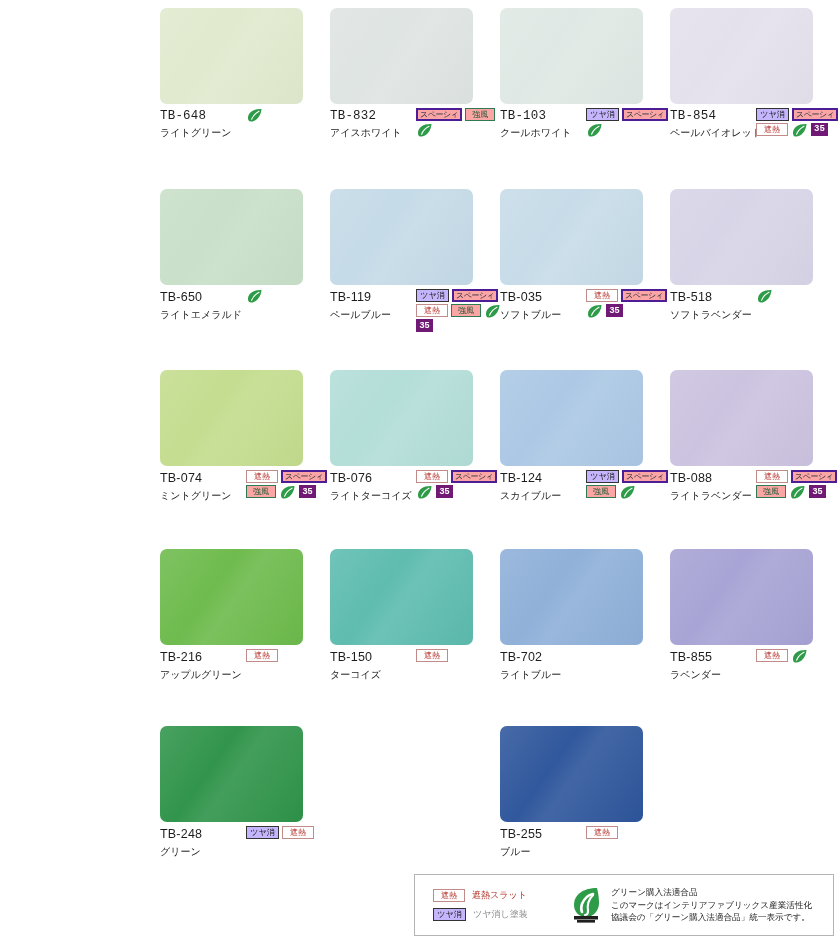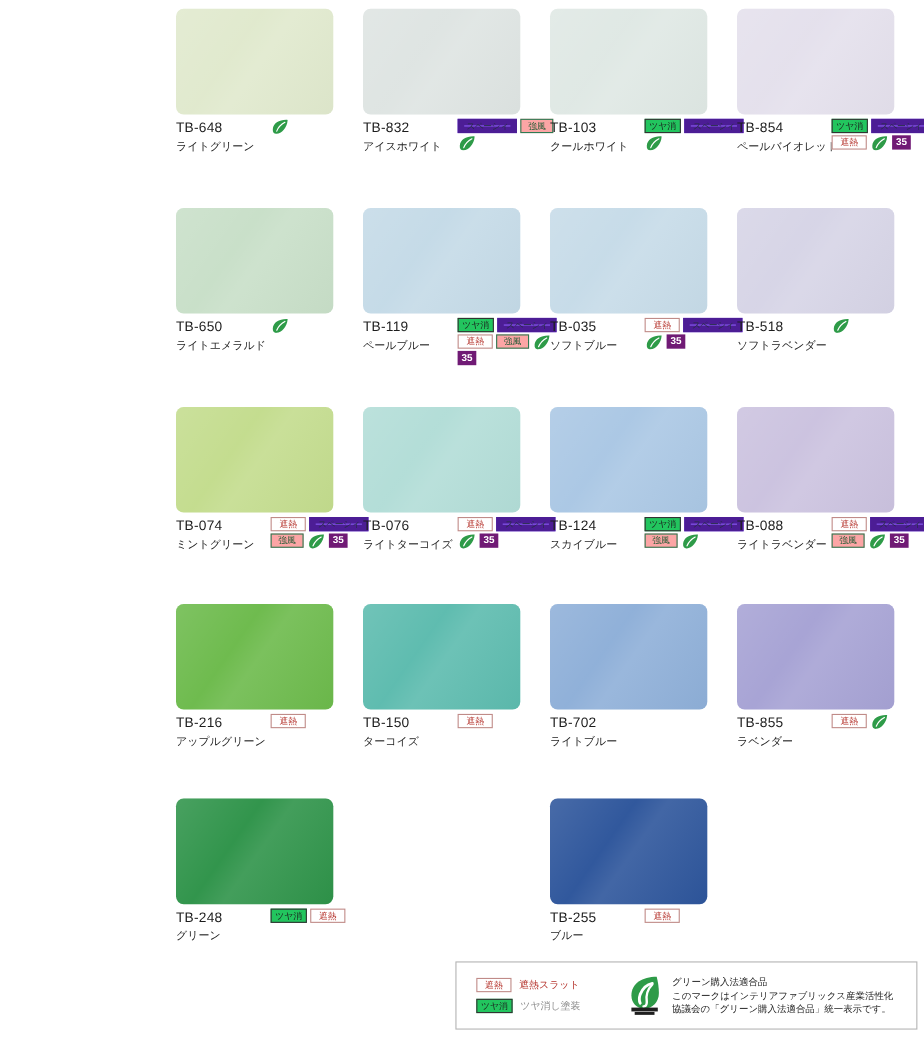--- a/index.html
+++ b/index.html
@@ -49,22 +49,22 @@
     width: 92px;
     display: flex; flex-wrap: wrap; align-content: flex-start;
     gap: 2px 3px;
   }
   .badge {
     display: inline-flex; align-items: center; justify-content: center;
     height: 13px; padding: 0 2px;
     font-size: 8px; line-height: 1; white-space: nowrap;
   }
   .b-shanetsu { border: 1px solid #c08b88; color: #b5332c; background: #fff; min-width: 32px; }
-  .b-tsuyakeshi { border: 1px solid #333; color: #1d1d1d; background: #22c55e; min-width: 33px; }
-  .b-spacy { border: 6px solid #4c1d95; color: #24303f; background: #8b5cf6; min-width: 32px; letter-spacing: -0.5px; }
+  .b-tsuyakeshi { border: 1px solid #333; color: #1d1d1d; background: #c4b5fd; min-width: 33px; }
+  .b-spacy { border: 2px solid #4c1d95; color: #24303f; background: #fca5a5; min-width: 32px; letter-spacing: -0.5px; }
   .b-kyofu { border: 1px solid #2f7a53; color: #15572f; background: #fca5a5; min-width: 30px; }
   .b-35 { background: #701a75; color: #fff; min-width: 17px; font-size: 9px; font-weight: bold; }
 
   .leaf { width: 16px; height: 14px; display: inline-block; }
 
   .legend {
     position: absolute;
     left: 414px; top: 874px;
     width: 420px; height: 62px;
     border: 1px solid #b4b4b4;
@@ -78,21 +78,21 @@
   .legend-mark { width: 42px; display: flex; justify-content: center; align-items: center; }
   .legend-right { flex: 1; padding-left: 4px; }
   .legend-right div { font-size: 8.6px; color: #1d1d1d; line-height: 12.5px; white-space: nowrap; }
 </style>
 </head>
 <body>
 
 <div id="page">
 
   <div class="grid">
-      <div class="row" style="margin-bottom: 18px;">
+      <div class="row" style="margin-bottom: 18px; font-family: Liberation Mono, monospace;">
         <div class="cell">
           <div class="swatch" style="background: rgb(224, 233, 205);"></div>
           <div class="meta">
             <div class="code">TB-648</div>
             <div class="jname">ライトグリーン</div>
             <div class="badges">
               <span class="badge" style="border: none; padding: 0px; min-width: 17px;">
                 <svg viewBox="0 0 16 14" class="leaf">
                   <path d="M14.5 1C7 0.6 1.5 4 1 9.4c-.3 3 1.4 4.4 3.4 4.2 4.6-.4 9.6-5.2 10.1-12.6z" fill="#2e9b48"></path>
                   <path d="M12 3.2C8.6 5 6 7.6 4.6 11.2" stroke="#ffffff" stroke-width="1.1" fill="none" stroke-linecap="round"></path>

